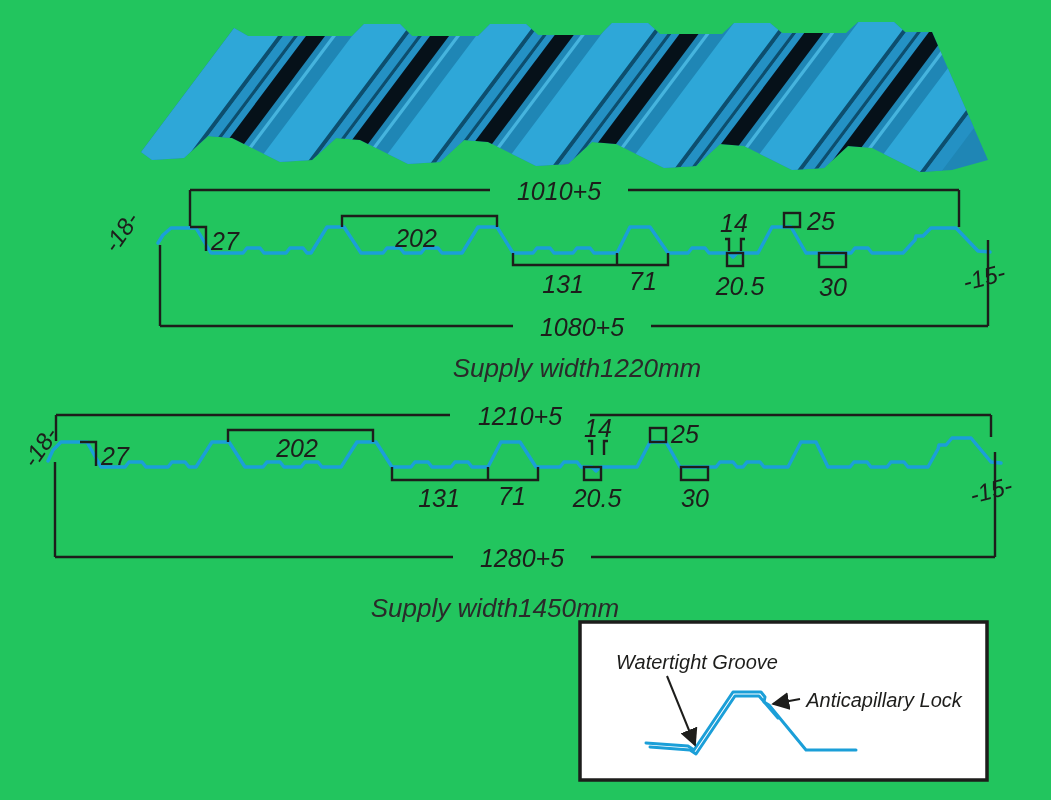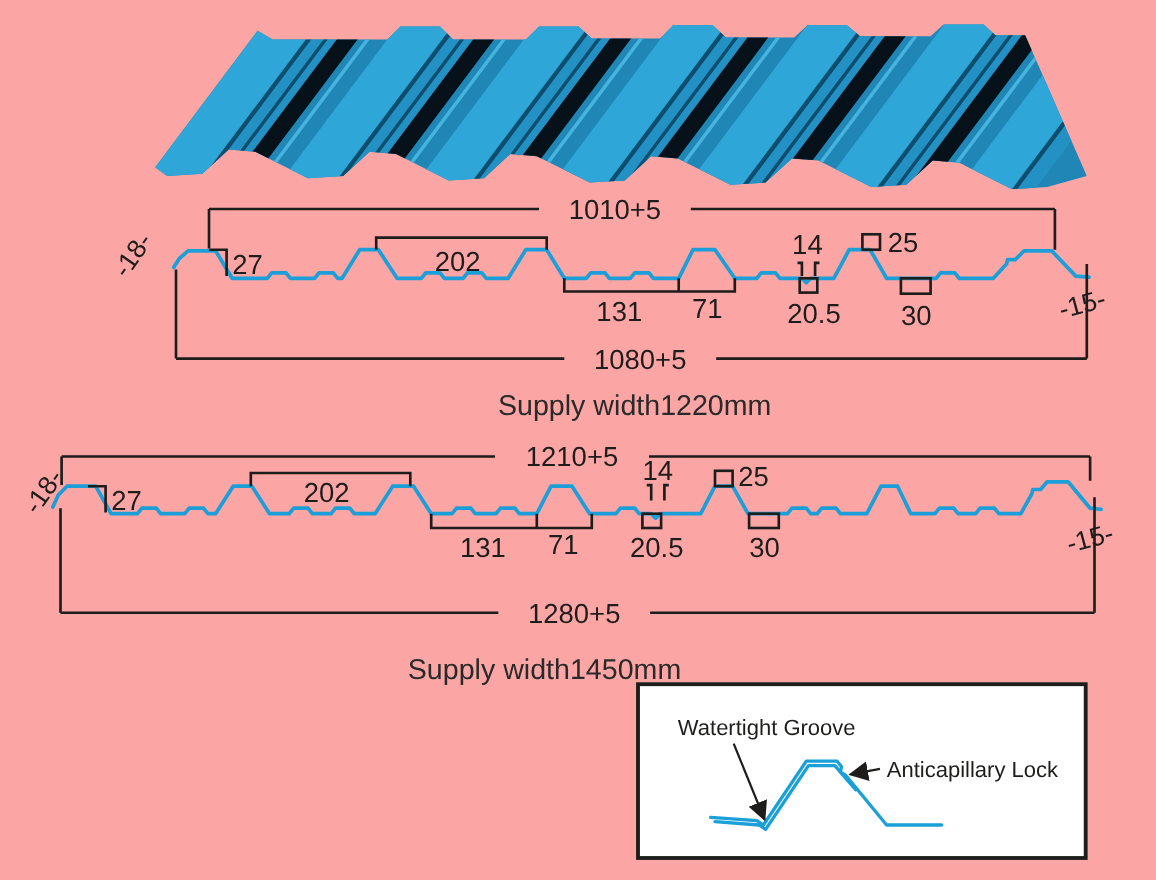--- a/index.html
+++ b/index.html
@@ -1,17 +1,17 @@
 <!DOCTYPE html>
 <html><head>
 <meta charset="utf-8">
 <style>
   html,body{margin:0;padding:0;background:#ffffff;}
-  #stage{position:relative;width:1051px;height:800px;background:#fca5a5;overflow:hidden;
-         font-family:"Liberation Sans",sans-serif;}
+  #stage{position:relative;width:1051px;height:800px;background:#22c55e;overflow:hidden;
+         font-family:"Liberation Sans",sans-serif;font-style:italic;}
   svg{position:absolute;left:0;top:0;}
   .dimtxt{font-family:"Liberation Sans",sans-serif;font-size:25px;fill:#1d1d1b;}
   .edgetxt{font-family:"Liberation Sans",sans-serif;font-size:24px;fill:#1d1d1b;}
   .captxt{font-family:"Liberation Sans",sans-serif;font-size:26px;fill:#2a2a2a;}
   .dettxt{font-family:"Liberation Sans",sans-serif;font-size:20px;fill:#1d1d1b;}
   .blk{stroke:#1d1d1b;stroke-width:2.4;fill:none;stroke-linejoin:miter;stroke-linecap:butt;}
   .blu{stroke:#1b9fd8;stroke-width:3.4;fill:none;stroke-linejoin:round;stroke-linecap:round;}
   .blud{stroke:#1b9fd8;stroke-width:3;fill:none;stroke-linejoin:round;stroke-linecap:round;}
 </style>
 </head>

